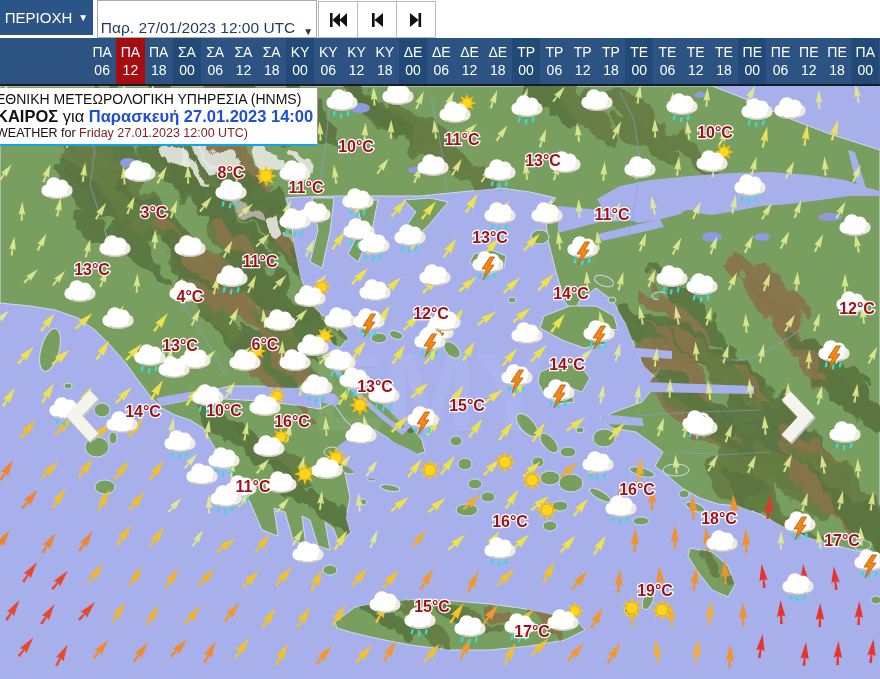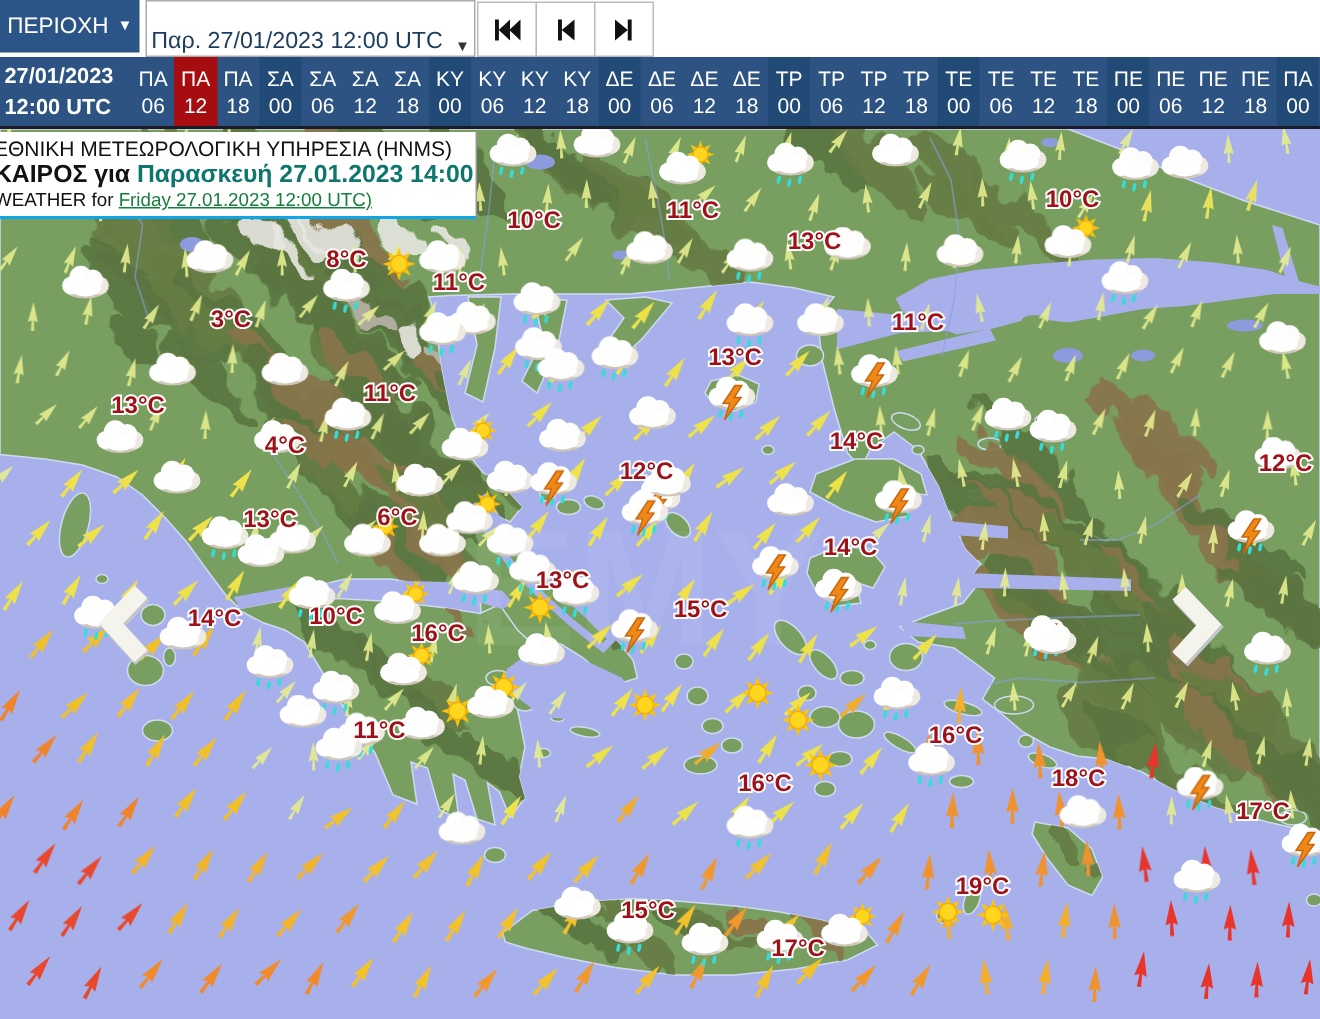--- a/index.html
+++ b/index.html
@@ -20,24 +20,24 @@
 #cols { position:absolute; left:88px; top:0; height:48px; width:792px; display:flex; }
 .col { width:28.28px; height:46px; display:flex; flex-direction:column; align-items:center;
   justify-content:center; font-size:14px; gap:2px; }
 .col.red { background:#a50d11; }
 .col.mid { background:#224a76; }
 #map { position:absolute; left:0; top:86px; width:880px; height:593px; }
 #info { position:absolute; left:0; top:2px; width:318px; background:#fff;
   border-right:1px solid #999; border-bottom:2px solid #0ea5e9; padding:3px 4px 4px 0px; }
 #info .l1 { color:#111; font-size:14px; margin-left:-4px; white-space:nowrap; }
 #info .l2 { font-size:16.5px; font-weight:bold; color:#111; margin-left:-4px; white-space:nowrap; }
-#info .l2 .g { font-weight:bold; }
-#info .l2 .r { color:#0f766e; }
+#info .l2 .g { font-weight:normal; }
+#info .l2 .r { color:#1d4ed8; }
 #info .l3 { font-size:12.5px; color:#111; margin-left:-4px; white-space:nowrap; }
-#info .l3 .r { color:#15803d;text-decoration:underline; }
+#info .l3 .r { color:#7f1d1d; }
 svg { display:block; }
 </style></head><body>
 <div id="top">
  <div id="btnP">ΠΕΡΙΟΧΗ <span class="car">▼</span></div>
  <div id="dd">Παρ. 27/01/2023 12:00 UTC <span class="car">▼</span></div>
  <div class="mbtn" id="mb1">
       <svg width="22" height="22" viewBox="0 0 22 22">
         <rect x="3" y="4" width="2.6" height="14" fill="#111"></rect>
         <polygon points="13,4 13,18 5.5,11" fill="#111"></polygon>
         <polygon points="20,4 20,18 12.5,11" fill="#111"></polygon>
@@ -50,21 +50,20 @@
       </svg>
     </div>
  <div class="mbtn" id="mb3">
       <svg width="22" height="22" viewBox="0 0 22 22">
         <polygon points="5,4 5,18 13.5,11" fill="#111"></polygon>
         <rect x="13.5" y="4" width="2.6" height="14" fill="#111"></rect>
       </svg>
     </div>
 </div>
 <div id="tl">
- <div id="tlb">27/01/2023<br>12:00 UTC</div>
  <div id="cols">
       <div class="col">
         <span>ΠΑ</span>
         <span>06</span>
       </div>
       <div class="col red">
         <span>ΠΑ</span>
         <span>12</span>
       </div>
       <div class="col">

